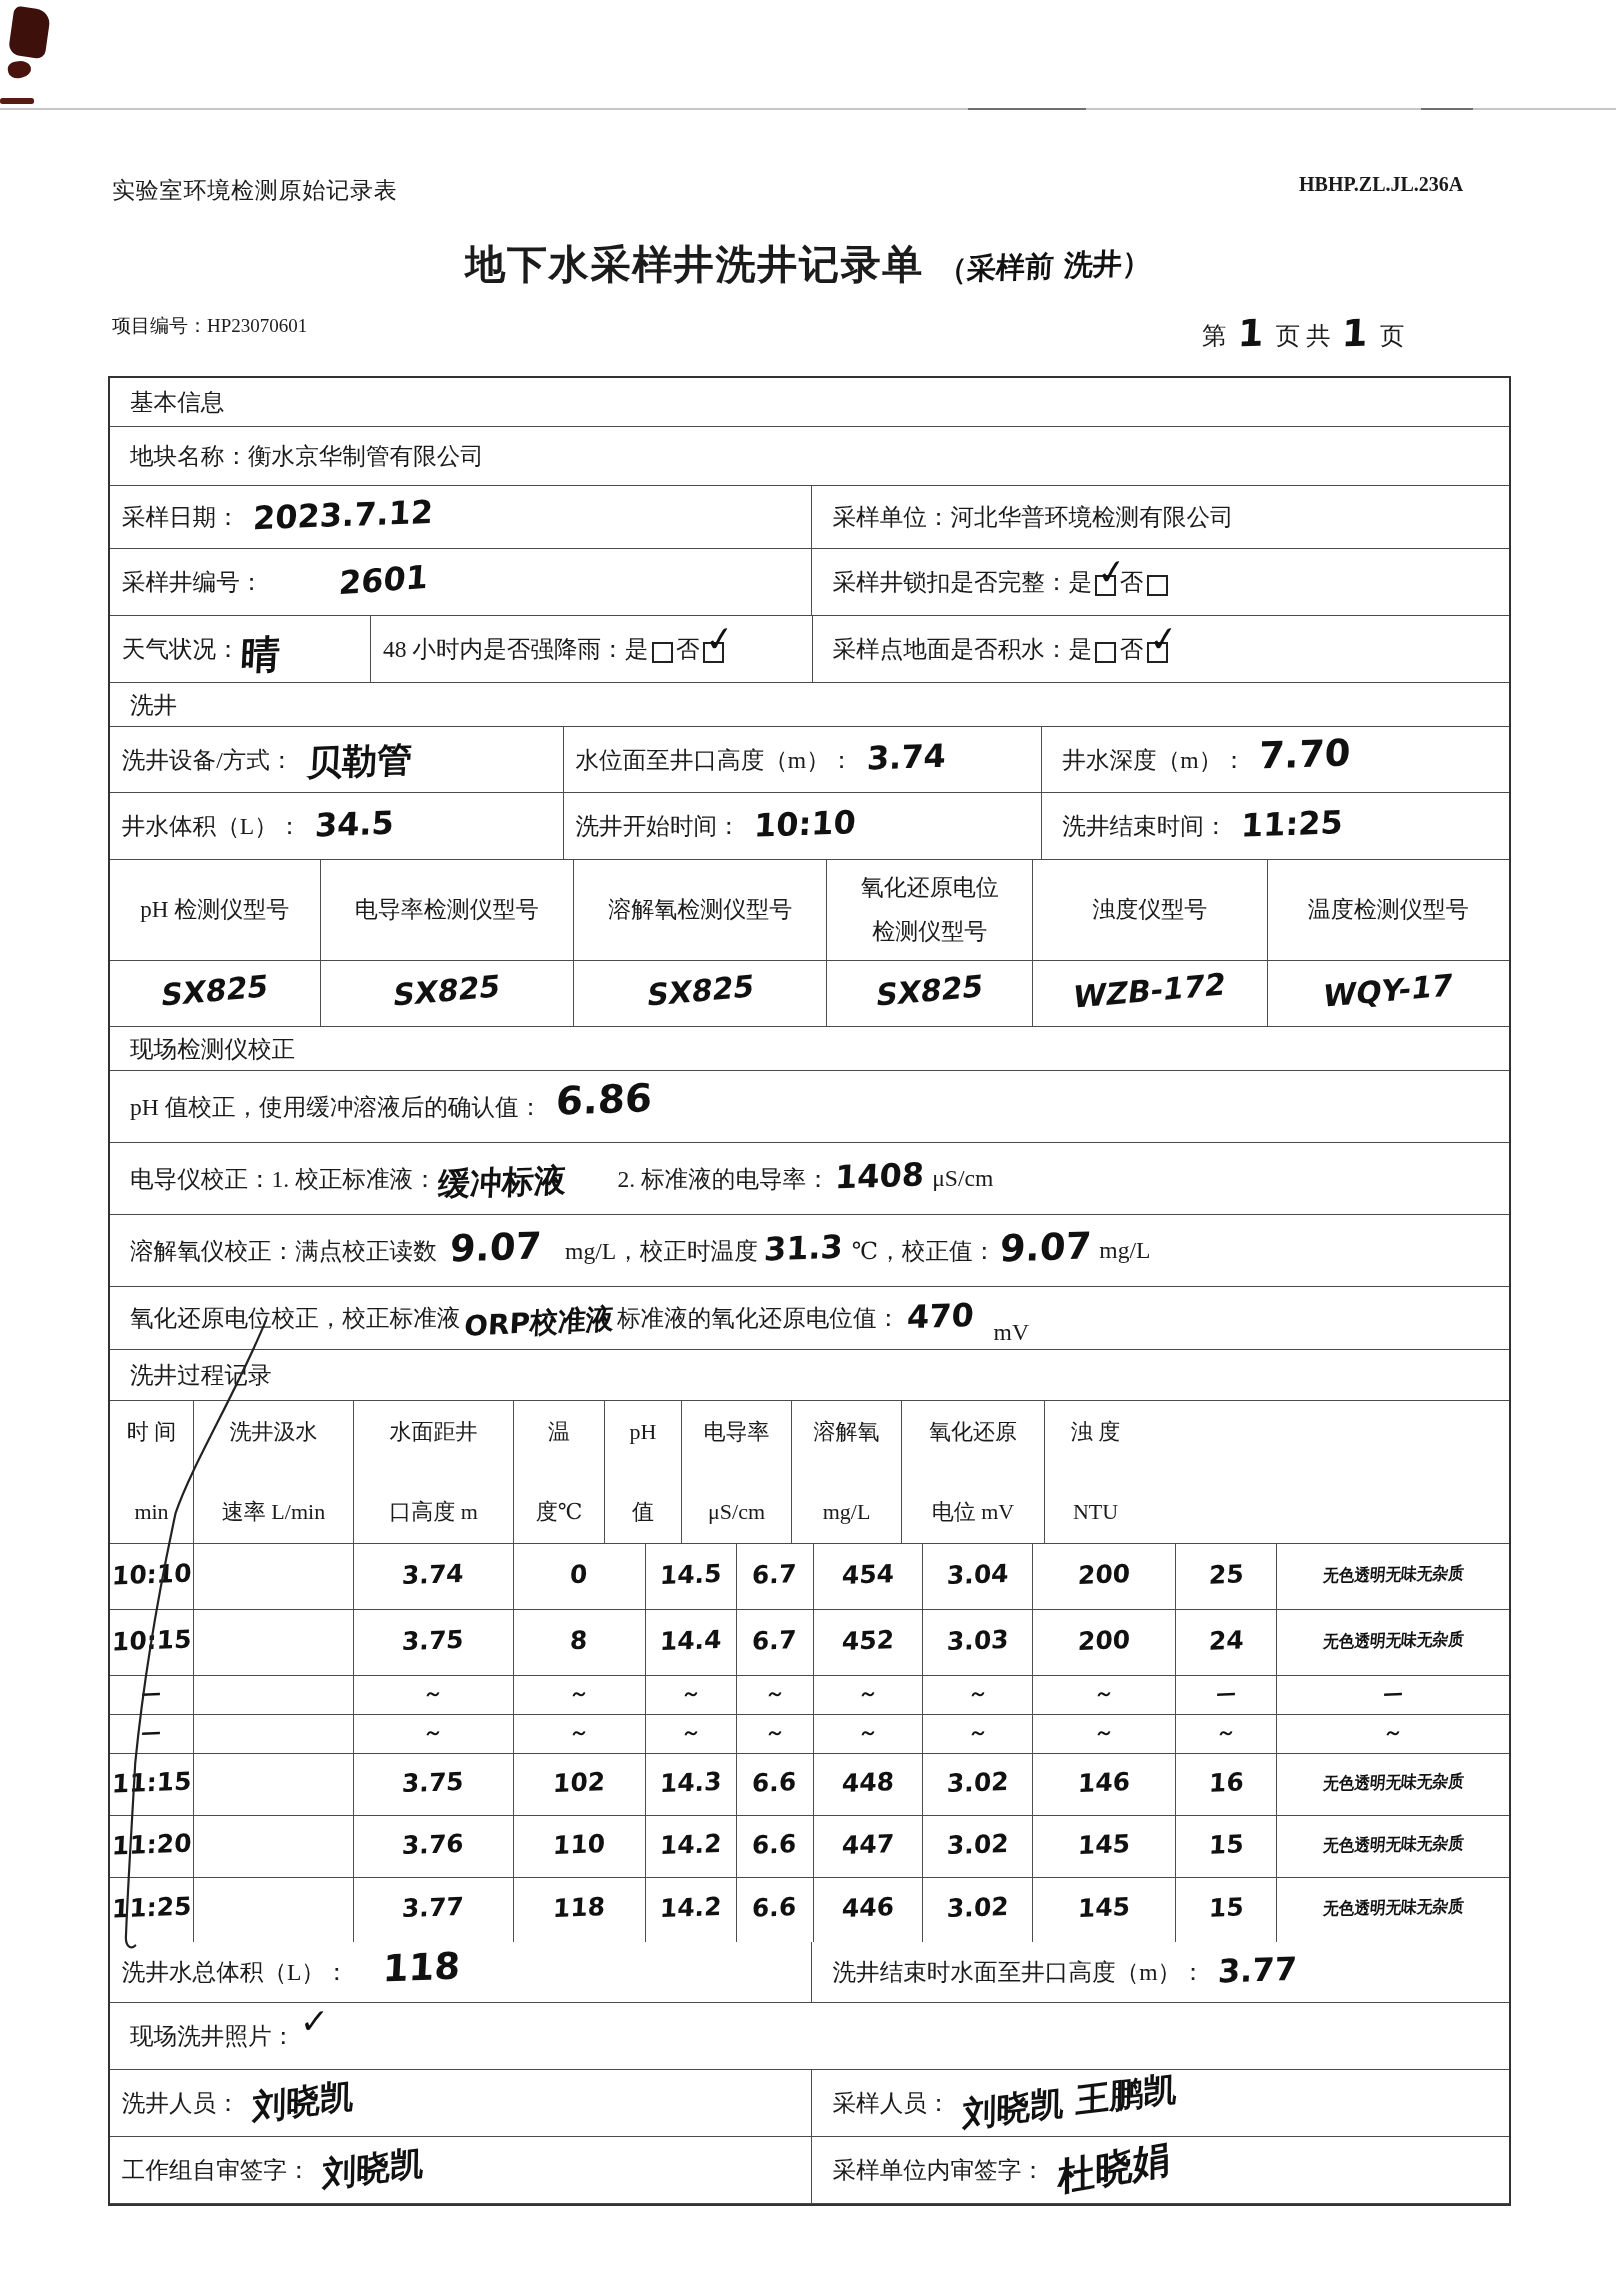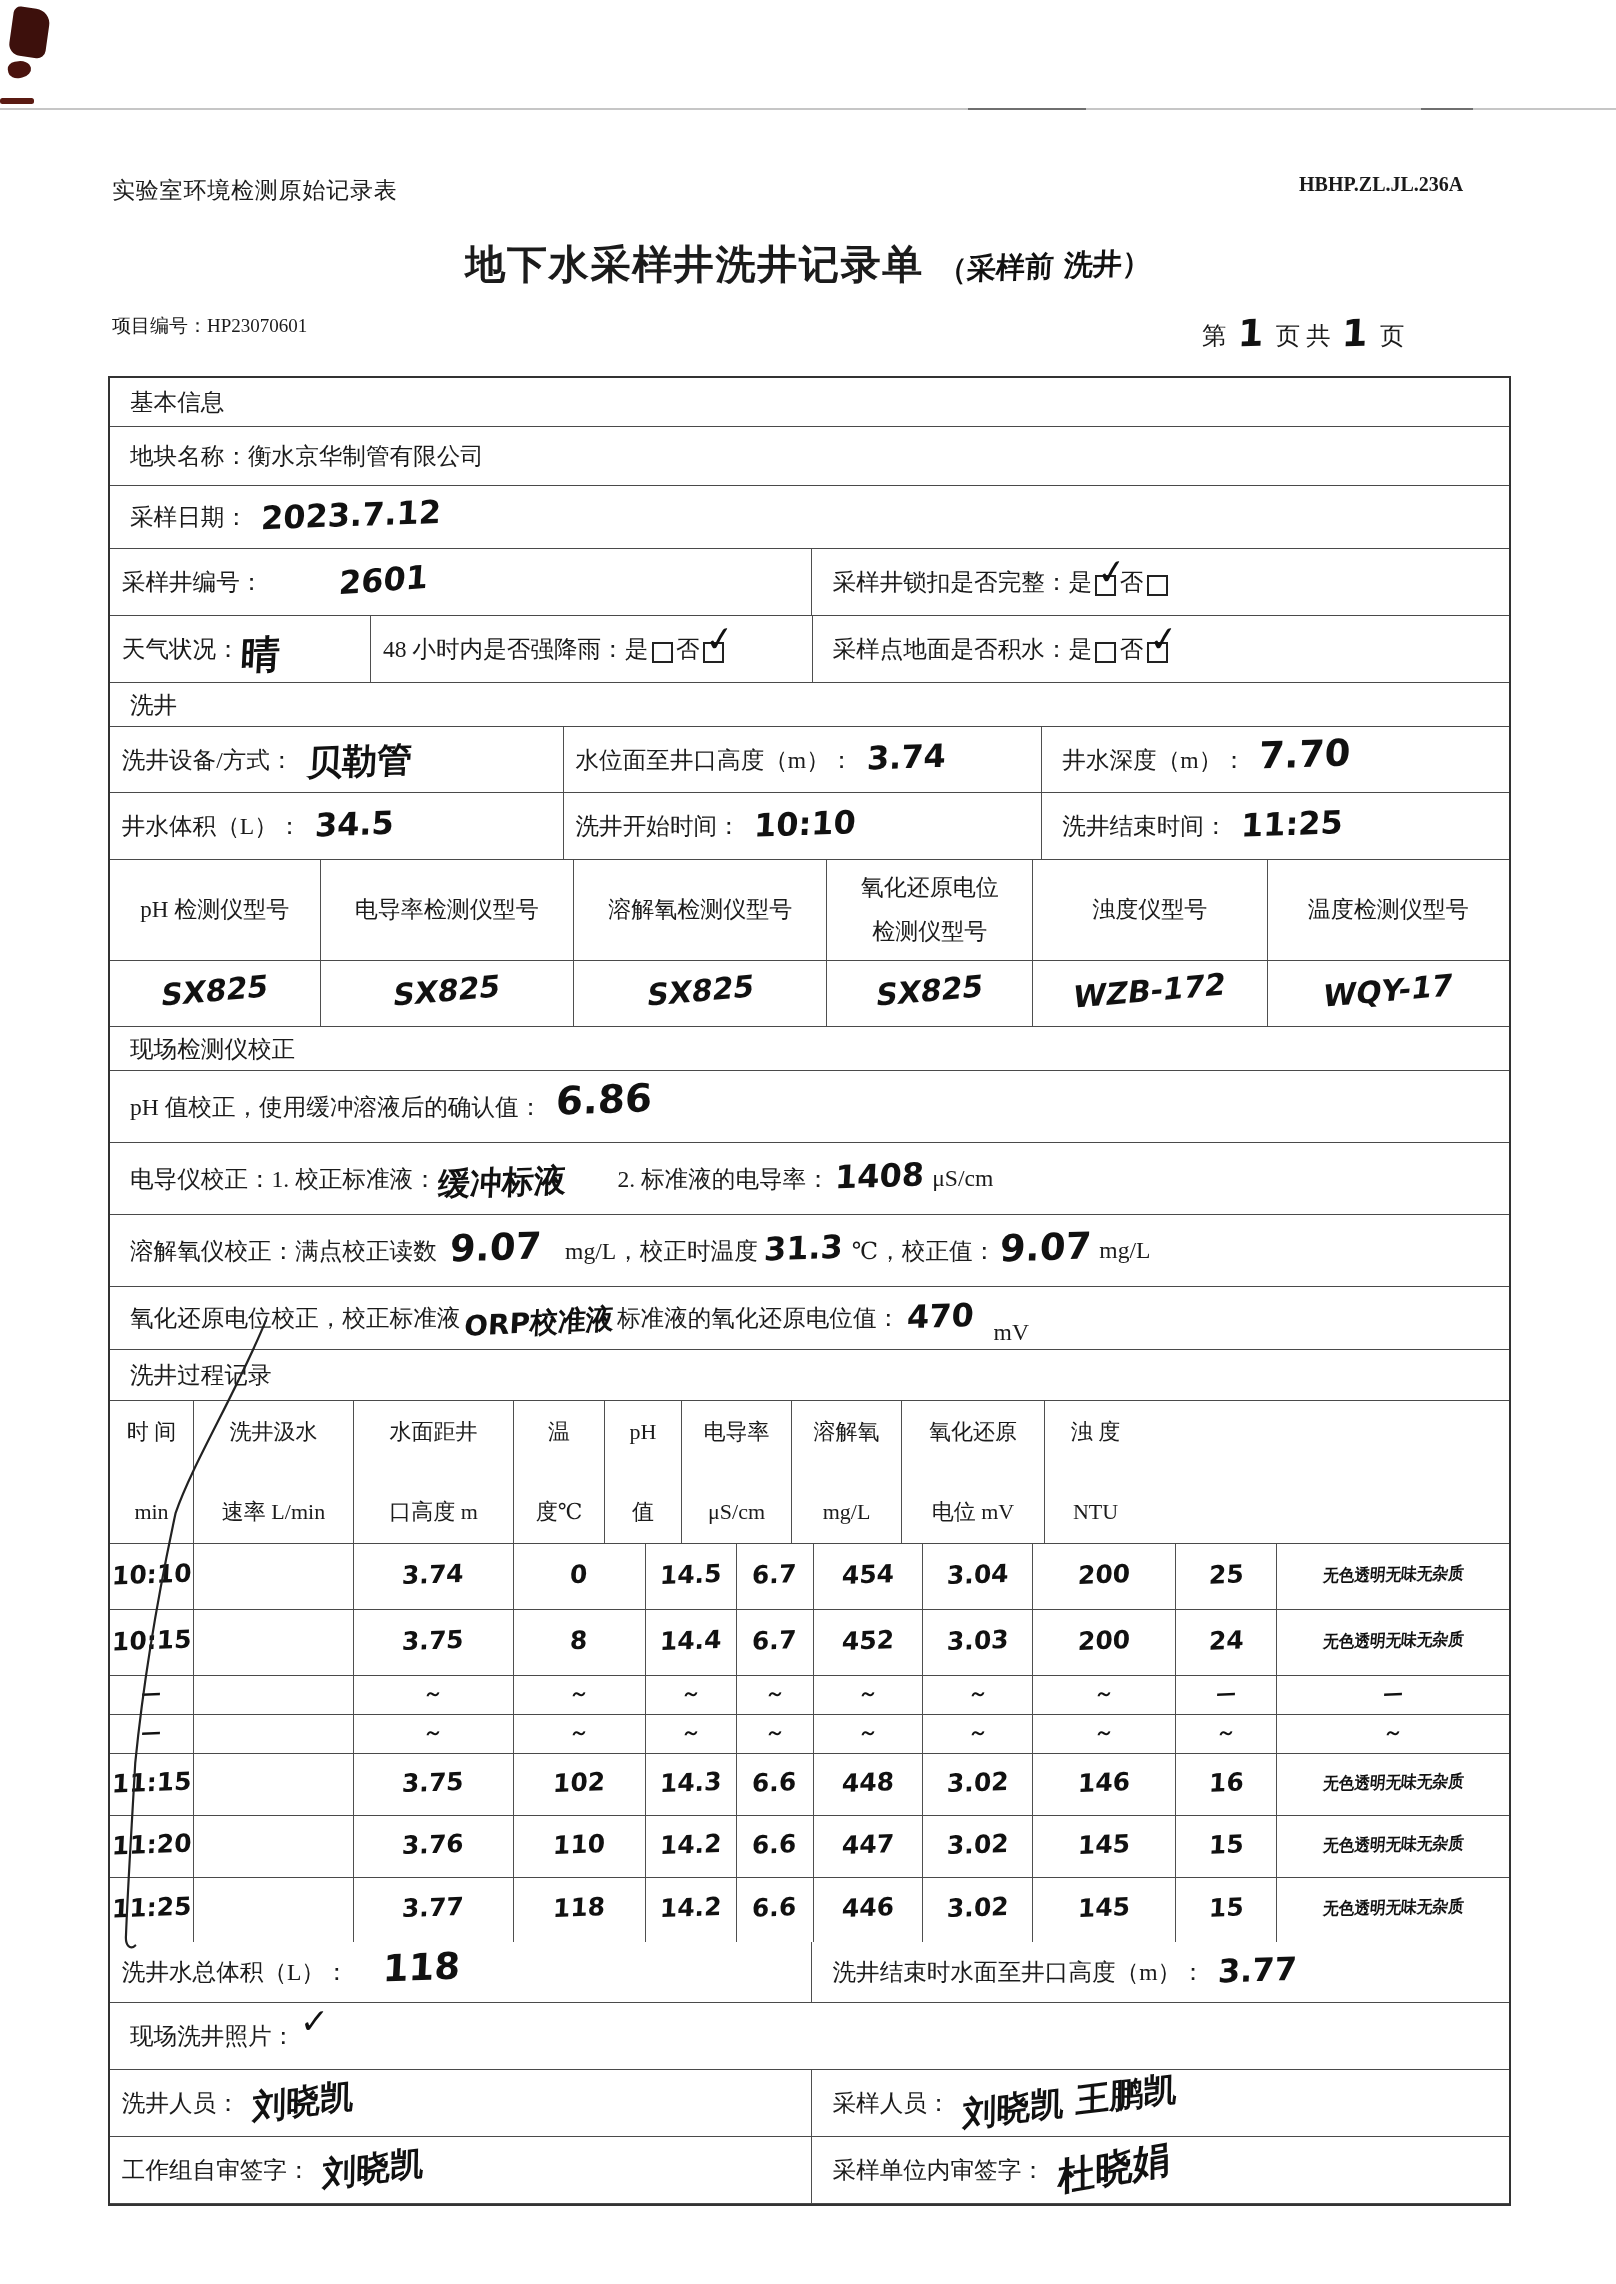--- a/index.html
+++ b/index.html
@@ -86,20 +86,21 @@
       <div class="cell" style="width:100%">基本信息</div>
     </div>
     <div class="row" style="height:59px">
       <div class="cell" style="width:100%">地块名称：衡水京华制管有限公司</div>
     </div>
     <div class="row" style="height:63px">
       <div class="cell" style="width:705px">
         <span>采样日期：</span>
         <span class="hw hw-big">2023.7.12</span>
       </div>
+      <div class="cell" style="width:699px">采样单位：河北华普环境检测有限公司</div>
     </div>
     <div class="row" style="height:67px">
       <div class="cell" style="width:705px">
         <span>采样井编号：</span>
         <span class="hw hw-big" style="margin-left:76px;transform:rotate(-4deg) skewX(-8deg);">2601</span>
       </div>
       <div class="cell" style="width:699px">
         <span>采样井锁扣是否完整：</span>
         <span>是</span>
           <span class="box">

